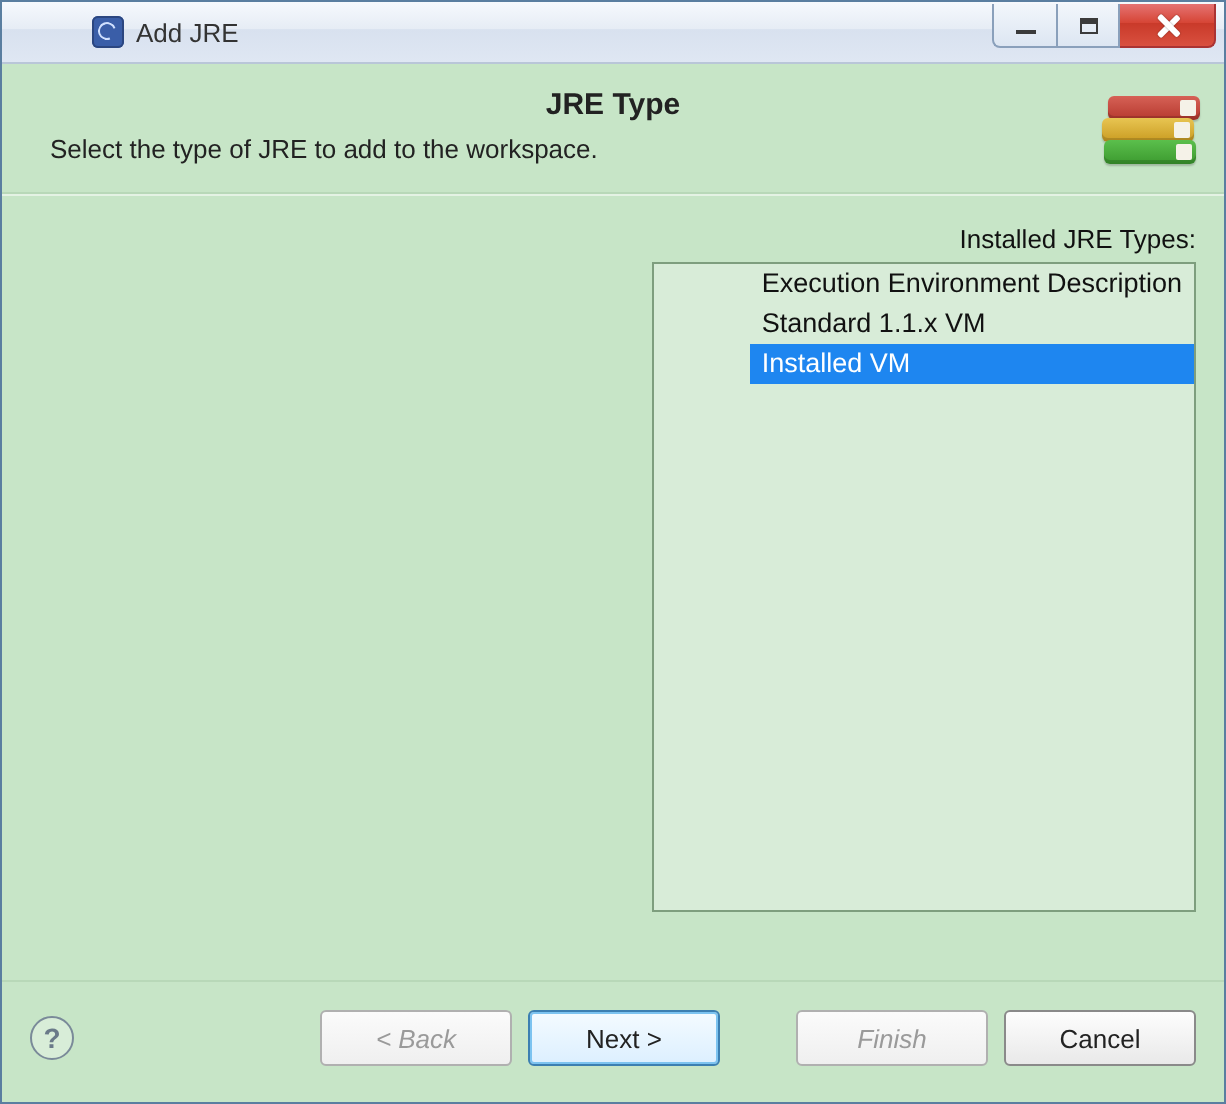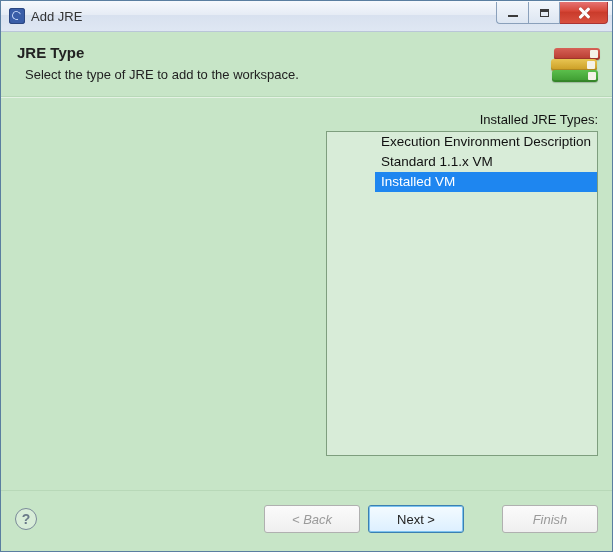--- a/index.html
+++ b/index.html
@@ -19,20 +19,21 @@
     flex-direction: column;
     position: relative;
   }
   
   .titlebar {
     height: 30px;
     background: linear-gradient(to bottom, #f6f9fd 0%, #e6ecf5 45%, #d8e1ef 46%, #dfe7f3 100%);
     display: flex;
     align-items: center;
     border-bottom: 1px solid #b9c6d8;
+    padding-left: 37px;
   }
   .titlebar .app-icon {
     width: 16px;
     height: 16px;
     margin: 0 6px 0 8px;
     background: #3a5ea8;
     border-radius: 3px;
     position: relative;
     box-shadow: inset 0 0 0 1px #2b4680;
   }
@@ -111,20 +112,21 @@
     background:#c7e5c7;
     padding: 12px 16px 14px 16px;
     position: relative;
     border-bottom: 1px solid #b8d8b8;
   }
   .header h1 {
     margin: 0 0 6px 0;
     font-size: 15px;
     font-weight: bold;
     color:#222;
+    text-align:center;
   }
   .header .subtitle {
     color:#222;
     font-size:13px;
     margin-left: 8px;
   }
   .header-icon {
     position:absolute;
     right:12px;
     top:6px;
@@ -286,16 +288,17 @@
       </div>
   </div>
 
   <div class="footer">
     <div class="help-icon">?</div>
     <div class="btns">
       <div class="btn disabled">&lt; Back</div>
       <div class="btn primary">Next &gt;</div>
       <div class="gap"></div>
       <div class="btn disabled">Finish</div>
+      <div class="btn">Cancel</div>
     </div>
   </div>
 
 </div>
 
 </body></html>

